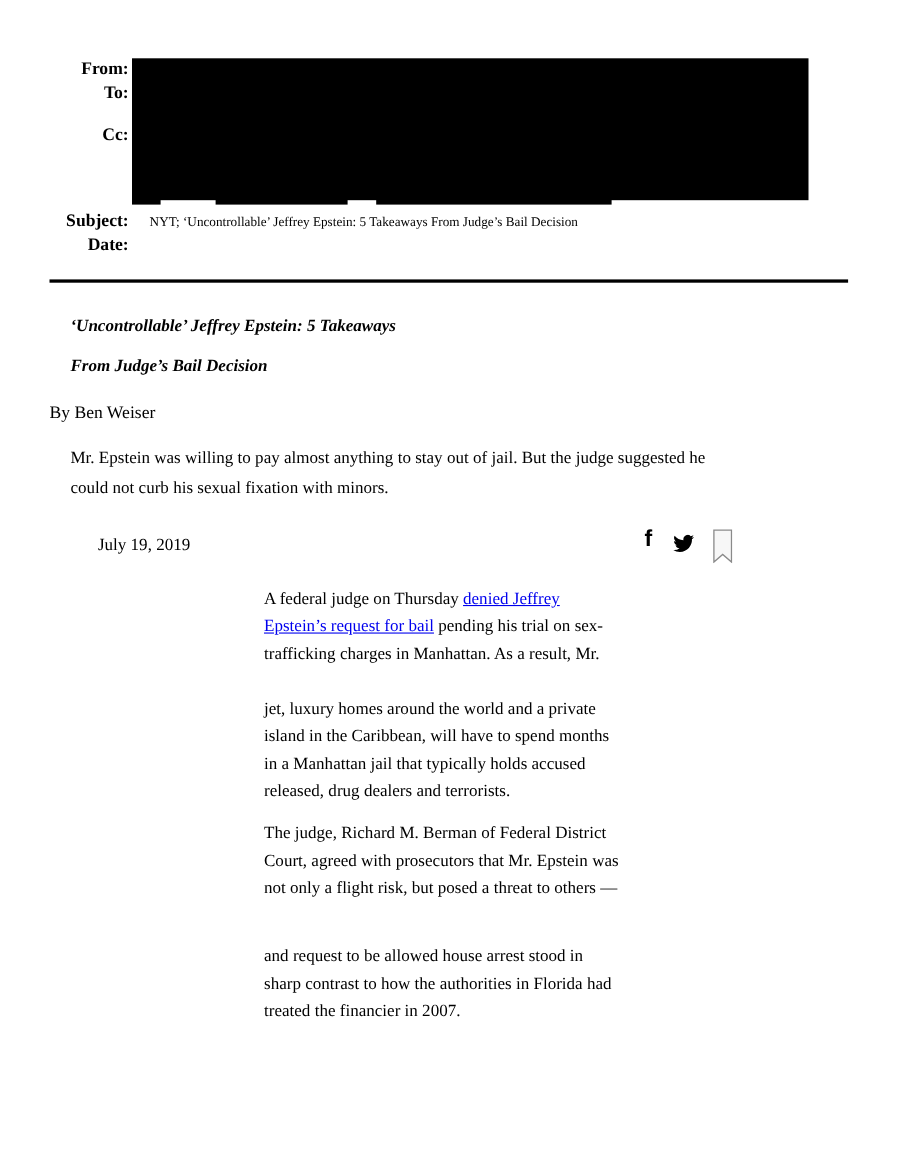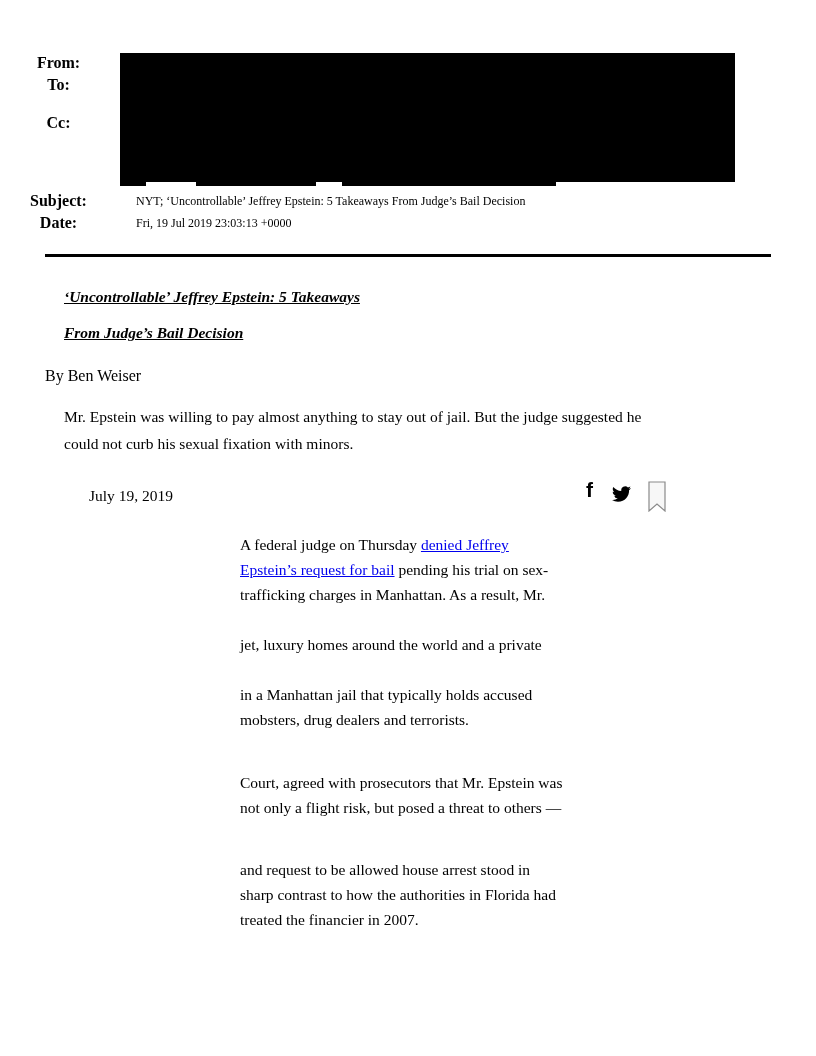--- a/index.html
+++ b/index.html
@@ -2,31 +2,31 @@
 <html style="--link-blue: #0000EE; --redaction-black: #000000; --rule-black: #000000; --text-black: #000000; --bookmark-fill: #f7f7f7; --bookmark-stroke: #8a8a8a;"><head>
 <meta charset="utf-8">
 <style>
   html,body{margin:0;padding:0;background:#fff;}
   .page{
     position:relative;width:816px;height:1056px;background:#fff;
     font-family:"Liberation Serif","DejaVu Serif",serif;color:var(--text-black,#000);
     overflow:hidden;
   }
   
-  .hdr-label{position:absolute;left:0;width:117px;text-align:center;
+  .hdr-label{position:absolute;left:0;width:117px;text-align:right;
     font-weight:bold;font-size:16px;line-height:20px;}
   .hdr-value{position:absolute;left:136px;font-size:12px;line-height:20px;white-space:nowrap;text-align:right;}
   .redaction{position:absolute;left:120px;top:53px;width:615px;height:129px;
     background:var(--redaction-black,#000);}
   .redaction-strip{position:absolute;top:181px;height:5px;background:var(--redaction-black,#000);}
   .rule{position:absolute;left:45px;top:254px;width:726px;height:3px;
     background:var(--rule-black,#000);}
   
   .title{position:absolute;left:64px;top:279px;font-size:15.5px;font-weight:bold;
-    font-style:italic;line-height:36px;text-decoration:underline;}
+    font-style:italic;line-height:36px;}
   .byline{position:absolute;left:45px;top:366px;font-size:16px;line-height:20px;}
   .summary{position:absolute;left:64px;top:403px;font-size:15.5px;line-height:27px;}
   .pubdate{position:absolute;left:48px;top:486px;font-size:15.5px;line-height:20px;margin-left:41px;}
   
   .fb{position:absolute;left:586px;top:479px;width:14px;height:22px;
     font-family:"Liberation Sans","DejaVu Sans",sans-serif;font-weight:bold;
     font-size:21px;line-height:22px;cursor:pointer;}
   .tw{position:absolute;left:612px;top:486px;cursor:pointer;}
   .bm{position:absolute;left:648px;top:481px;cursor:pointer;}
   
@@ -48,21 +48,20 @@
 
   <div class="redaction"></div>
   <div class="redaction-strip" style="left:120px;width:26px"></div>
   <div class="redaction-strip" style="left:196px;width:120px"></div>
   <div class="redaction-strip" style="left:342px;width:214px"></div>
 
   <span class="hdr-label" style="top:191px">Subject:</span>
   <span class="hdr-value" style="top:191px">NYT; ‘Uncontrollable’ Jeffrey Epstein: 5 Takeaways From Judge’s Bail Decision</span>
 
   <span class="hdr-label" style="top:213px">Date:</span>
-  <span class="hdr-value" style="top:213px">Fri, 19 Jul 2019 23:03:13 +0000</span>
 
   <div class="rule"></div>
 
   <div class="title">
     <span>‘Uncontrollable’ Jeffrey Epstein: 5 Takeaways</span><br>
     <span>From Judge’s Bail Decision</span>
   </div>
 
   <div class="byline">By Ben Weiser</div>
 
@@ -88,27 +87,27 @@
   </div>
 
   <div class="column">
 
 
     <p class="gap13">
       <span>A federal judge on Thursday </span><a class="lnk">denied Jeffrey</a><br><a class="lnk">Epstein’s request for bail</a><span> pending his trial on sex-</span><br>
       <span>trafficking charges in Manhattan. As a result, Mr.</span><br>
       <br>
       <span>jet, luxury homes around the world and a private</span><br>
-      <br>
+      <span>island in the Caribbean, will have to spend months</span><br>
       <span>in a Manhattan jail that typically holds accused</span><br>
-      <span>mobsters, drug dealers and terrorists.</span>
+      <span>released, drug dealers and terrorists.</span>
     </p>
 
     <p>
-      <br>
+      <span>The judge, Richard M. Berman of Federal District</span><br>
       <span>Court, agreed with prosecutors that Mr. Epstein was</span><br>
       <span>not only a flight risk, but posed a threat to others —</span><br>
     </p>
 
     <p>
       <br>
       <span>and request to be allowed house arrest stood in</span><br>
       <span>sharp contrast to how the authorities in Florida had</span><br>
       <span>treated the financier in 2007.</span>
     </p>

